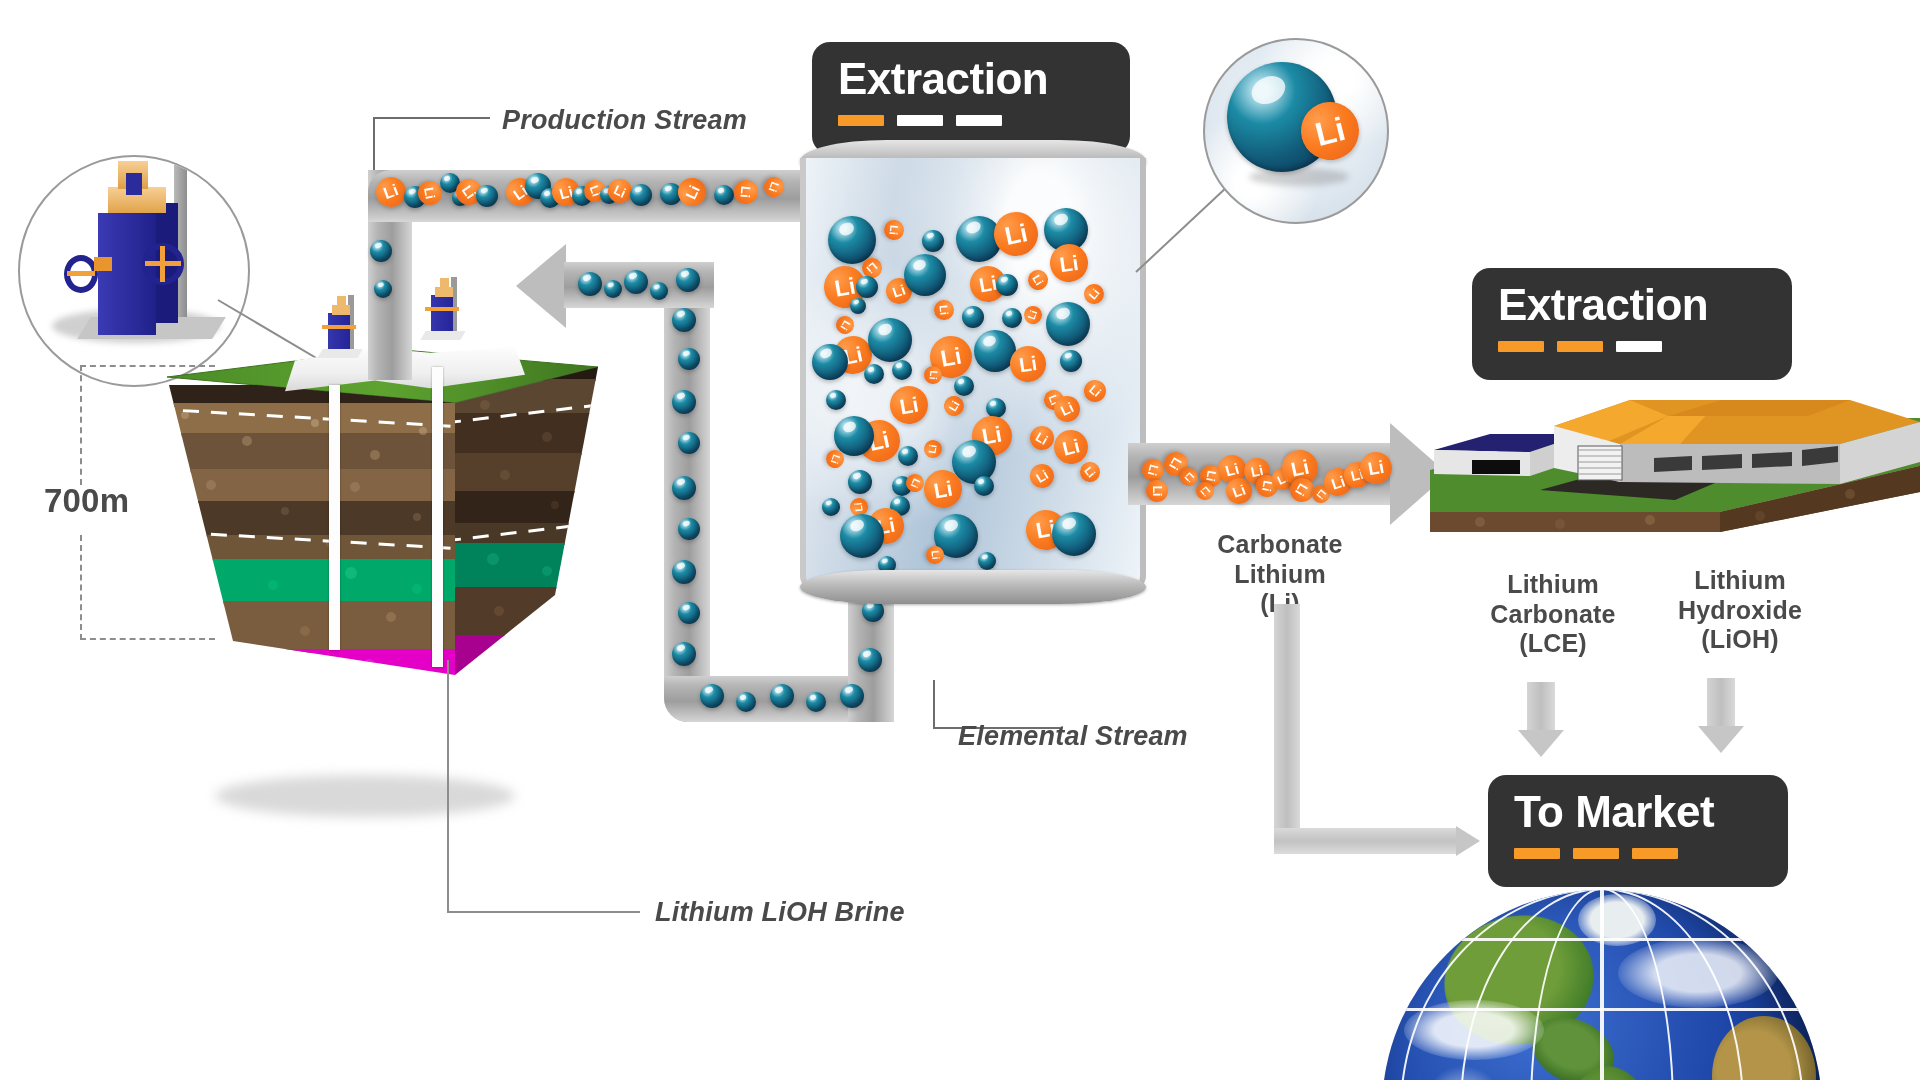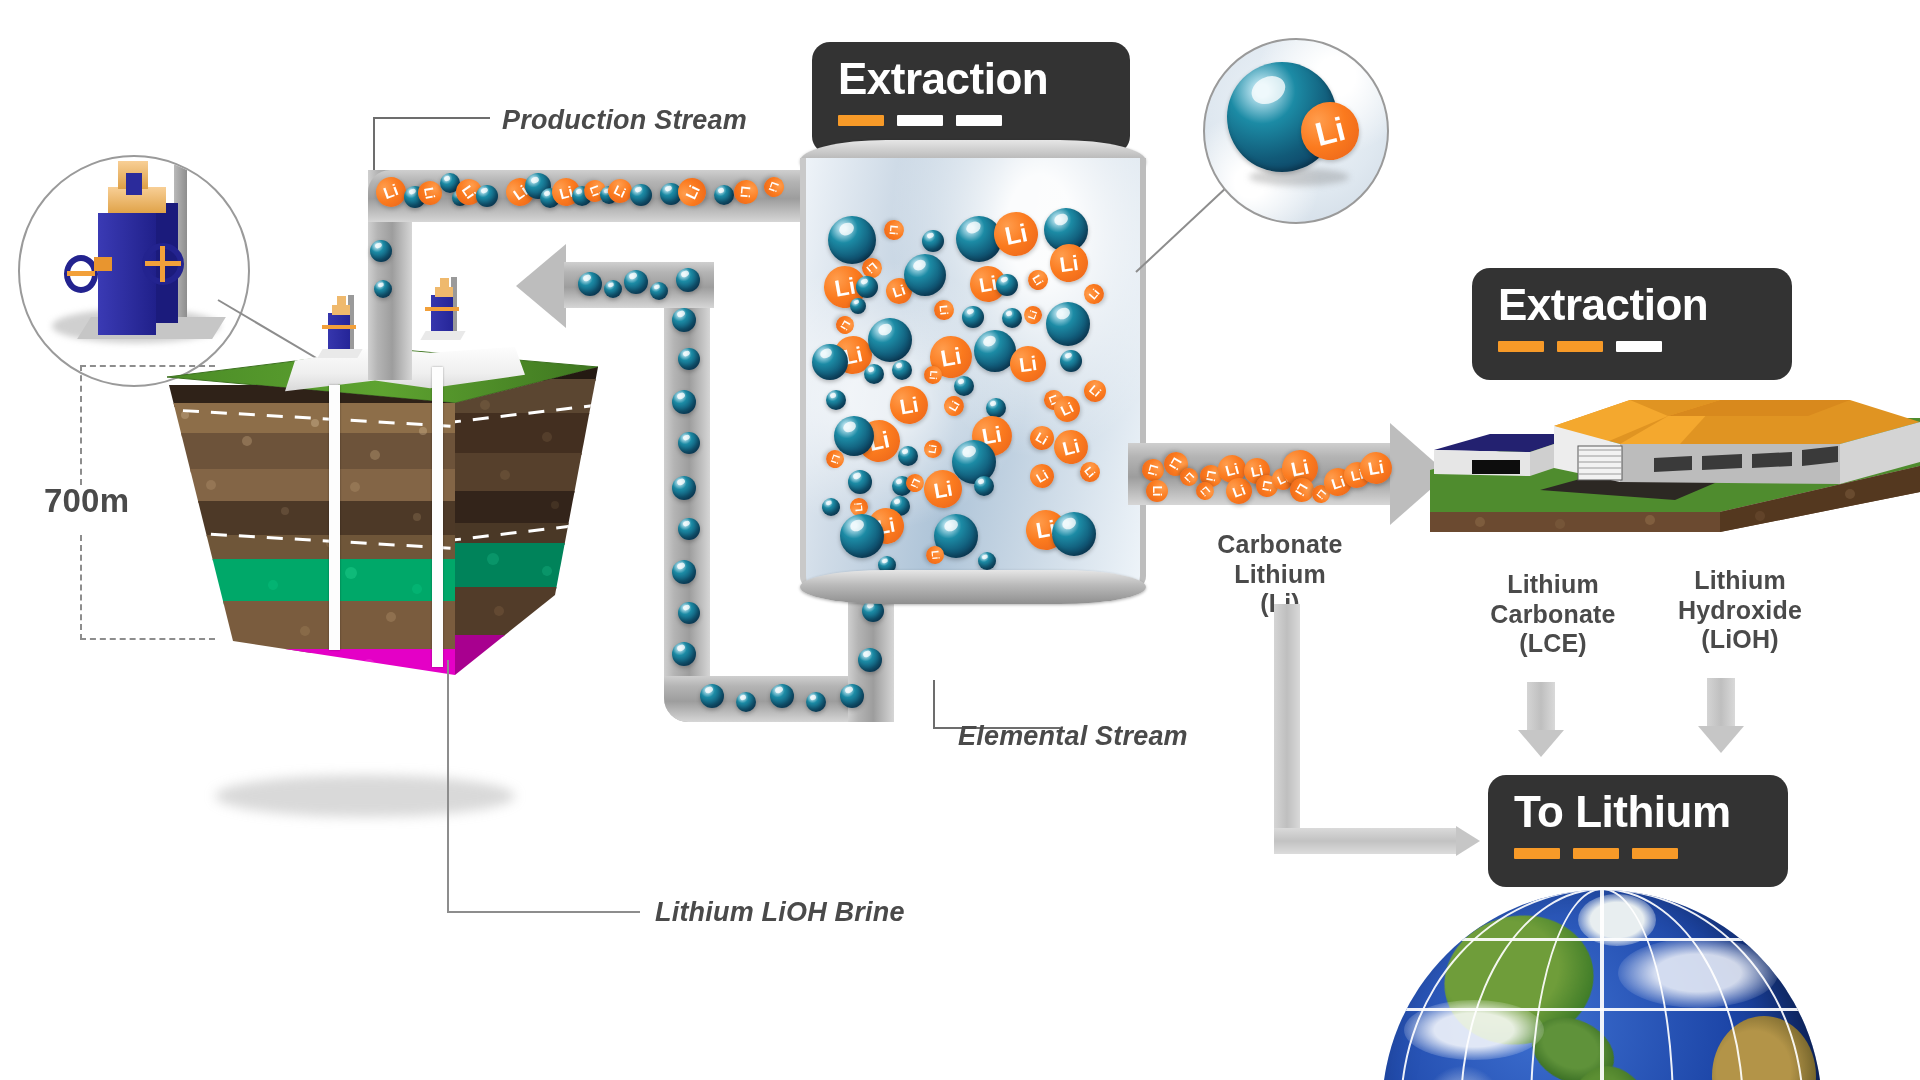--- a/index.html
+++ b/index.html
@@ -556,21 +556,21 @@
   <div class="arrowhead" style="left:1518px;top:730px;border-left:23px solid transparent;border-right:23px solid transparent;border-top:27px solid #c6c6c6;"></div>
 
   <div class="gry-shaft" style="left:1707px;top:678px;width:28px;height:50px;"></div>
   <div class="arrowhead" style="left:1698px;top:726px;border-left:23px solid transparent;border-right:23px solid transparent;border-top:27px solid #c6c6c6;"></div>
 
   <div class="gry-shaft" style="left:1274px;top:604px;width:26px;height:250px;"></div>
   <div class="gry-shaft h" style="left:1274px;top:828px;width:185px;height:26px;"></div>
   <div class="arrowhead" style="left:1456px;top:826px;border-top:15px solid transparent;border-bottom:15px solid transparent;border-left:24px solid #c6c6c6;"></div>
 
   <div class="banner" style="left:1488px;top:775px;width:300px;height:112px;">
-    <div class="btitle">To Lithium</div>
+    <div class="btitle">To Market</div>
     <div class="dashes">
       <div class="dash on"></div>
       <div class="dash on"></div>
       <div class="dash on"></div>
     </div>
   </div>
 
   <div id="globe" style="left:1382px;top:890px;width:440px;height:440px;">
 
     <div class="landmass" style="left:62px;top:26px;width:150px;height:128px;background:radial-gradient(ellipse at 40% 40%, #6f9d3a 0 45%, #3f7c28 75%, rgba(0,0,0,0) 100%);transform:rotate(-12deg);"></div>

